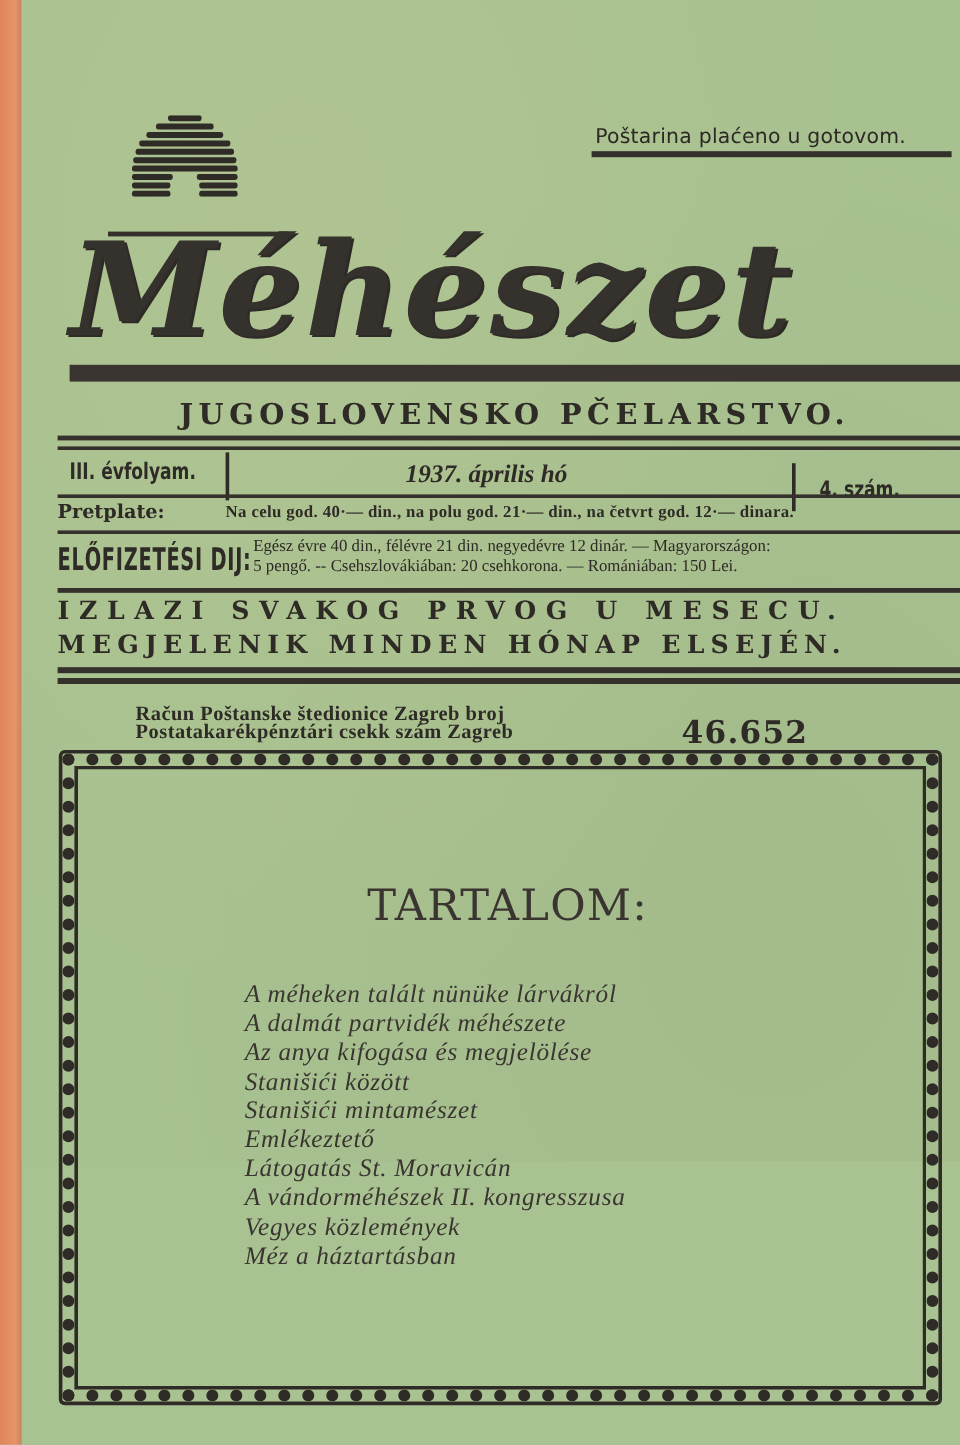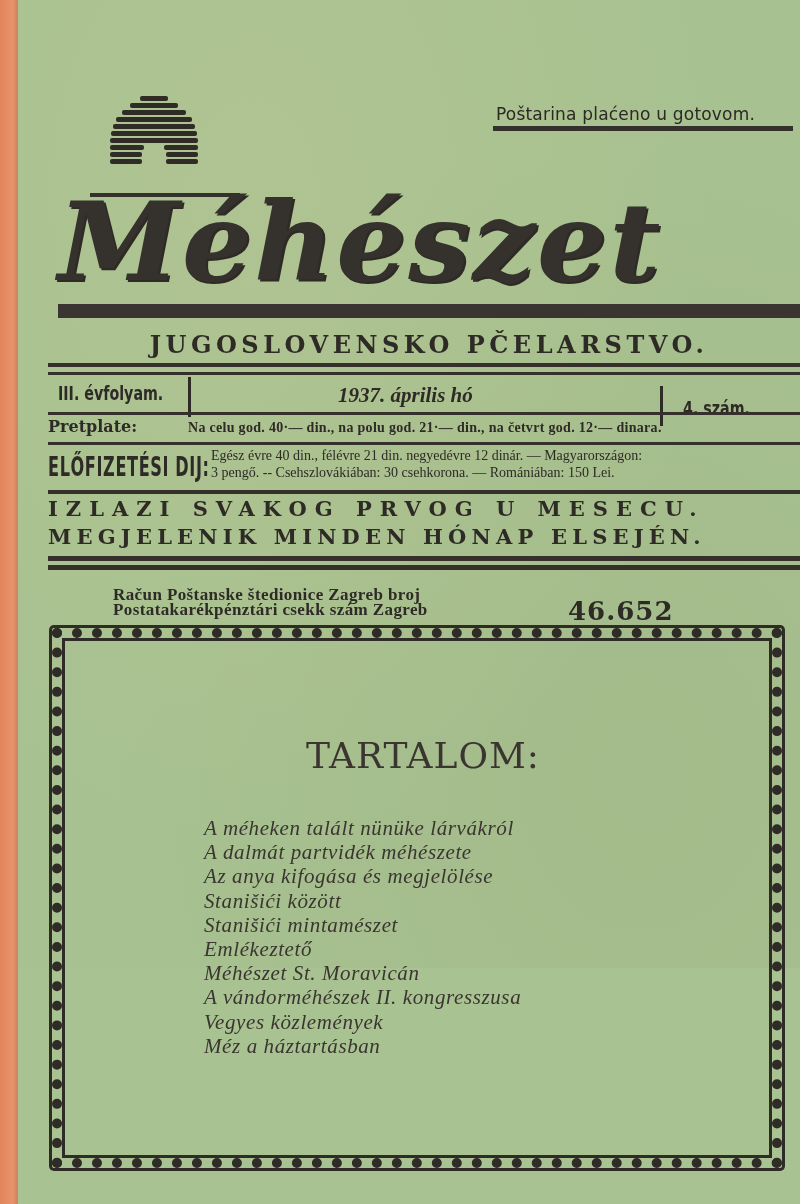--- a/index.html
+++ b/index.html
@@ -137,21 +137,21 @@
 
   <div class="abs rule" style="left:30px;top:412px;width:760px;height:3px;"></div>
 
   <div class="abs pret-label">Pretplate:</div>
   <div class="abs pret-text">Na celu god. 40·— din.,  na polu god. 21·— din.,  na četvrt god. 12·— dinara.</div>
 
   <div class="abs rule" style="left:30px;top:442px;width:760px;height:3px;"></div>
 
   <div class="abs elo-label">ELŐFIZETÉSI DIJ:</div>
   <div class="abs elo-text1">Egész évre 40 din., félévre 21 din. negyedévre 12 dinár. — Magyarországon:</div>
-  <div class="abs elo-text2">3 pengő. -- Csehszlovákiában: 30 csehkorona. — Romániában: 150 Lei.</div>
+  <div class="abs elo-text2">5 pengő. -- Csehszlovákiában: 20 csehkorona. — Romániában: 150 Lei.</div>
 
   <div class="abs rule" style="left:30px;top:490px;width:760px;height:4px;"></div>
 
   <div class="abs izlazi">IZLAZI SVAKOG PRVOG U MESECU.</div>
   <div class="abs megjel">MEGJELENIK MINDEN HÓNAP ELSEJÉN.</div>
 
   <div class="abs rule" style="left:30px;top:556px;width:760px;height:5px;"></div>
   <div class="abs rule" style="left:30px;top:565px;width:760px;height:5px;"></div>
 
   <div class="abs racun">
@@ -163,18 +163,18 @@
   <div class="abs frame"></div>
 
   <div class="abs toc-title">TARTALOM:</div>
   <ul class="abs toc">
     <li>A méheken talált nünüke lárvákról</li>
     <li>A dalmát partvidék méhészete</li>
     <li>Az anya kifogása és megjelölése</li>
     <li>Stanišići között</li>
     <li>Stanišići mintamészet</li>
     <li>Emlékeztető</li>
-    <li>Méhészet St. Moravicán</li>
+    <li>Látogatás St. Moravicán</li>
     <li>A vándorméhészek II. kongresszusa</li>
     <li>Vegyes közlemények</li>
     <li>Méz a háztartásban</li>
   </ul>
 </div>
 
 </body></html>

